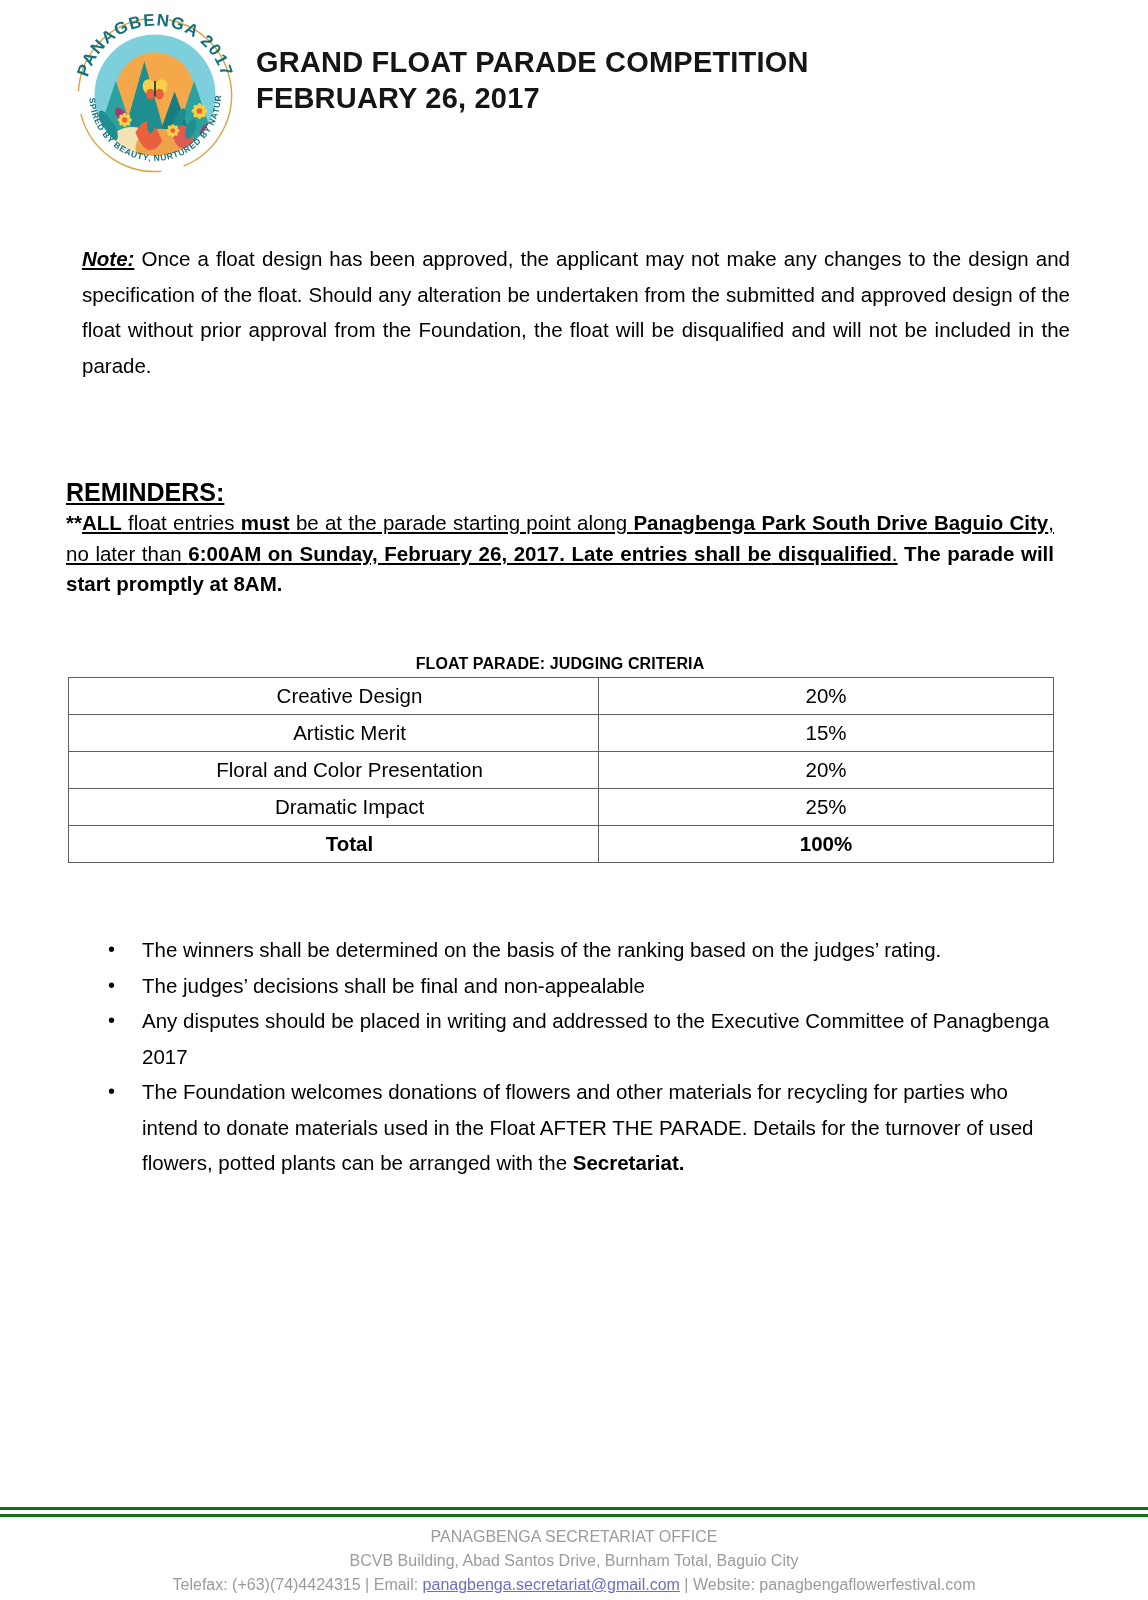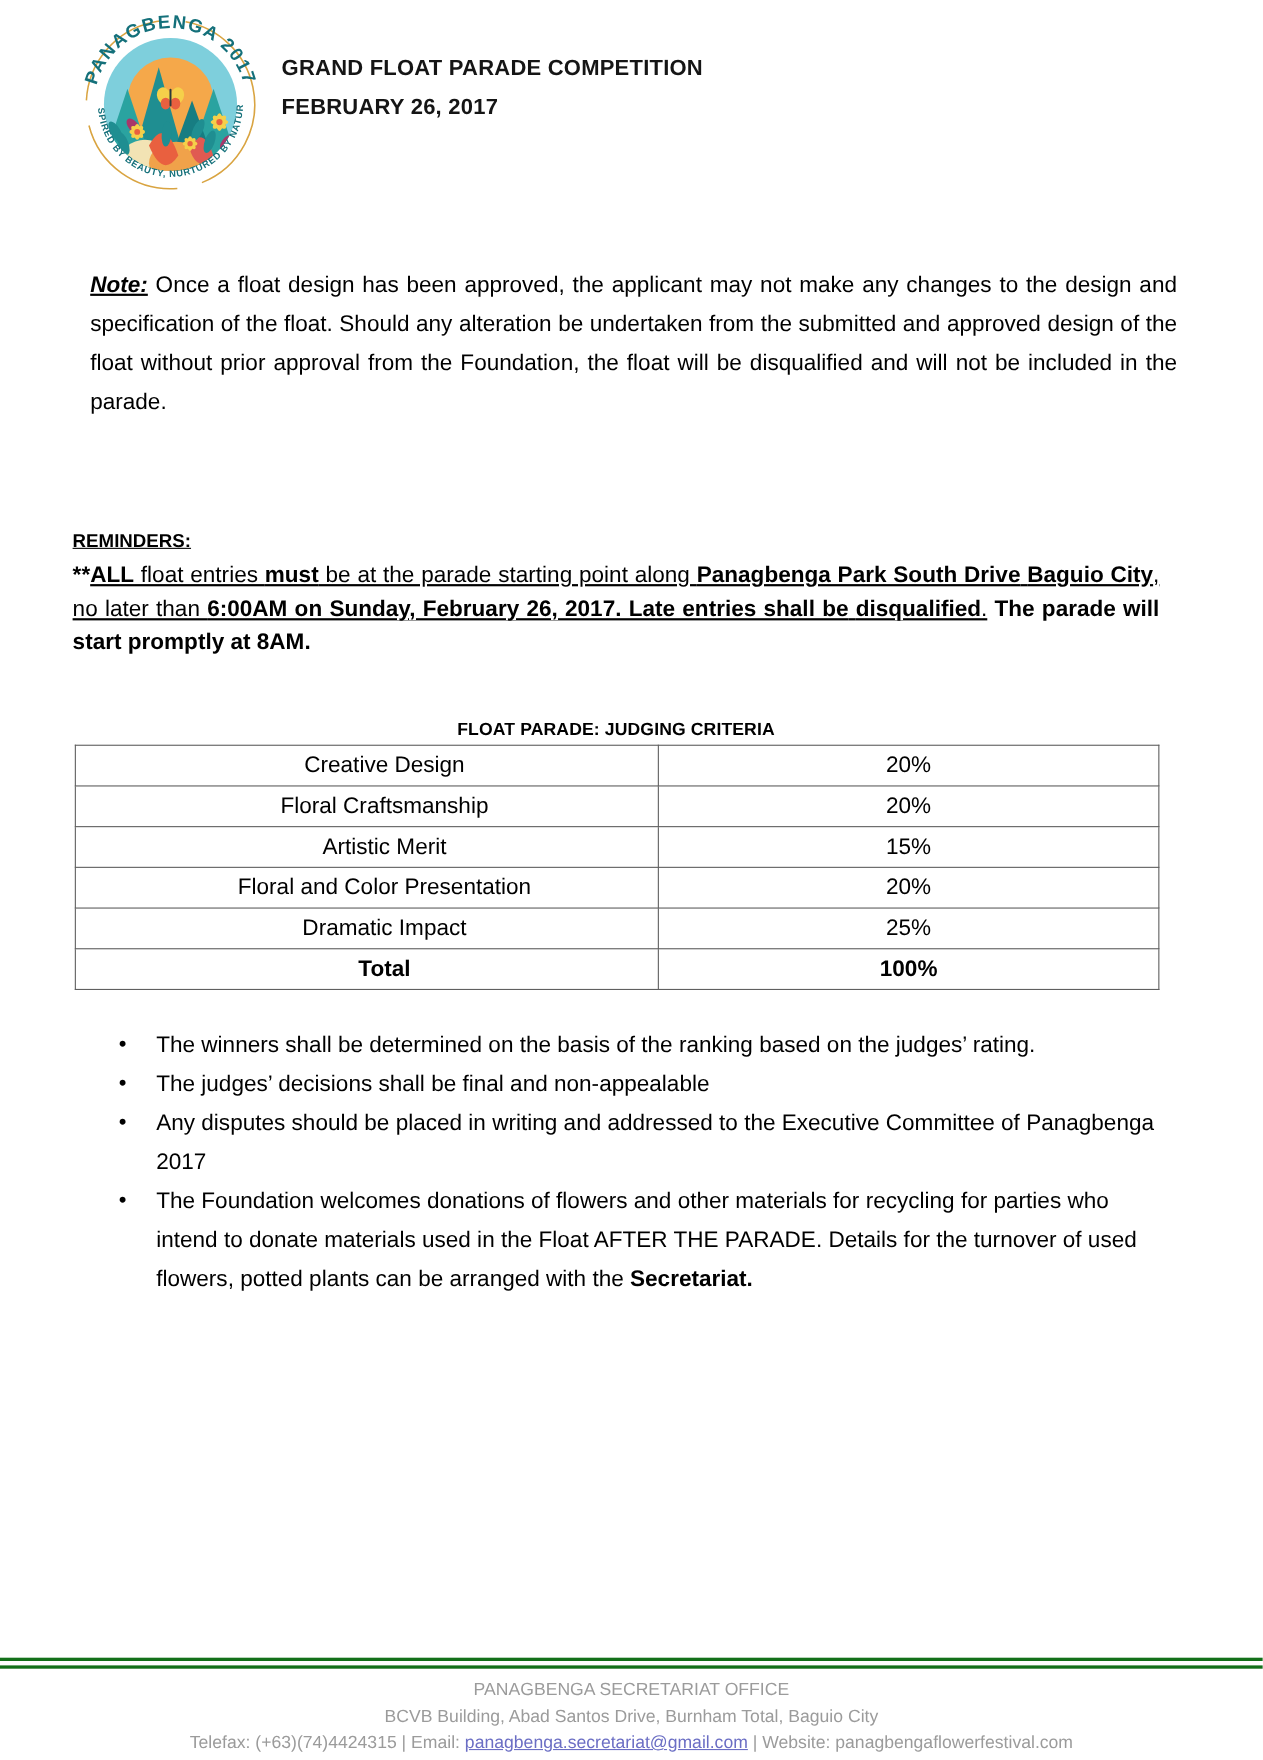--- a/index.html
+++ b/index.html
@@ -28,21 +28,21 @@
     left: 66px; top: 6px;
     width: 178px; height: 178px;
   }
   .logo-svg { display: block; width: 178px; height: 178px; }
 
   .header-titles {
     position: absolute;
     left: 256px; top: 44px;
   }
   .header-line {
-    font-size: 20px;
+    font-size: 29px;
     font-weight: bold;
     letter-spacing: 0.2px;
     line-height: 36px;
     color: #151515;
     white-space: nowrap;
   }
 
   
   .content {
     position: absolute;
@@ -66,21 +66,21 @@
     font-weight: bold;
     font-style: italic;
     text-decoration: underline;
   }
 
   .reminders-head {
     position: absolute;
     left: 0;
     top: 477px;
     margin: 0;
-    font-size: 17px;
+    font-size: 25px;
     font-weight: bold;
     text-decoration: underline;
     line-height: 30px;
   }
 
   p.reminder-body {
     position: absolute;
     left: 0;
     top: 508px;
     width: 988px;
@@ -297,24 +297,20 @@
 
   <div class="table-title">FLOAT PARADE: JUDGING CRITERIA</div>
 
   <table class="criteria">
     <tbody>
       <tr>
         <td class="crit">Creative Design</td>
         <td>20%</td>
       </tr>
       <tr>
-        <td class="crit">Floral Craftsmanship</td>
-        <td>20%</td>
-      </tr>
-      <tr>
         <td class="crit">Artistic Merit</td>
         <td>15%</td>
       </tr>
       <tr>
         <td class="crit">Floral and Color Presentation</td>
         <td>20%</td>
       </tr>
       <tr>
         <td class="crit">Dramatic Impact</td>
         <td>25%</td>

